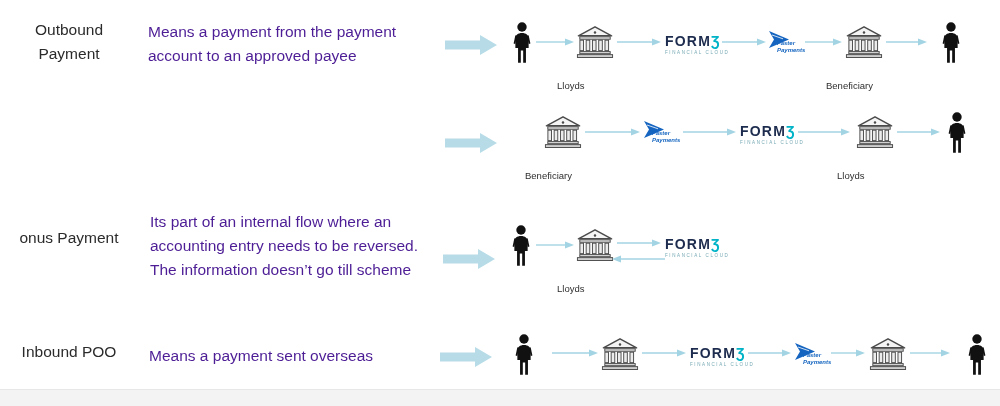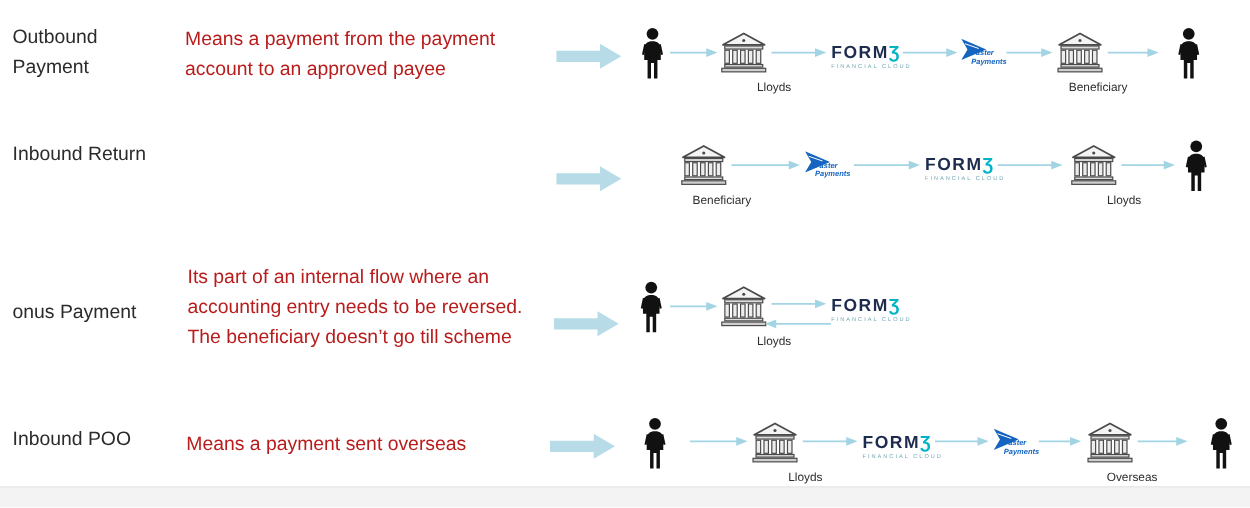--- a/index.html
+++ b/index.html
@@ -1,22 +1,22 @@
 <!DOCTYPE html>
 <html><head>
 <meta charset="utf-8">
 <style>
   html,body{margin:0;padding:0;background:#fff;}
   .canvas{position:relative;width:1000px;height:406px;background:#ffffff;overflow:hidden;
           font-family:"Liberation Sans",sans-serif;color:#2b2b2b;}
   .abs{position:absolute;}
-  .term{width:118px;font-size:15.5px;line-height:24px;color:#2b2b2b;}
-  .def{font-size:15.5px;line-height:24px;color:#b91c1c;}
+  .term{width:118px;font-size:15.5px;line-height:24px;color:#2b2b2b;text-align:center;}
+  .def{font-size:15.5px;line-height:24px;color:#4c1d95;}
   .bank{width:38px;text-align:center;}
-  .bank-label{margin-top:2px;font-size:9.5px;line-height:10.5px;color:#2e2e2e;width:76px;margin-left:-19px;text-align:right;}
+  .bank-label{margin-top:18px;font-size:9.5px;line-height:10.5px;color:#2e2e2e;width:76px;margin-left:-19px;text-align:left;}
   .form3{width:58px;text-align:left;}
   .form3-main{font-weight:800;font-size:14px;line-height:14px;letter-spacing:1.2px;color:#1d2c4e;white-space:nowrap;}
   .form3-digit{color:#00b3c7;}
   .form3-sub{font-size:4.5px;letter-spacing:1.6px;color:#76a9b4;margin-top:1.5px;white-space:nowrap;}
   .fps{width:38px;height:26px;}
   .fps-text{position:absolute;left:8px;top:9px;font-style:italic;font-weight:700;font-size:6px;line-height:6.5px;color:#1565c0;white-space:nowrap;}
   .bottom-bar{left:0;width:1000px;background:#f3f3f3;border-top:1px solid #e7e7e7;}
 </style>
 </head>
 <body>
@@ -93,21 +93,20 @@
       <polygon points="35,1.5 44,5 35,8.5" fill="#a3d4e4"></polygon>
     </svg>
     <svg class="abs" style="left:805px;top:37px" width="37" height="10">
       <line x1="0" y1="5" x2="29" y2="5" stroke="#a3d4e4" stroke-width="1.4"></line>
       <polygon points="28,1.5 37,5 28,8.5" fill="#a3d4e4"></polygon>
     </svg>
     <svg class="abs" style="left:886px;top:37px" width="41" height="10">
       <line x1="0" y1="5" x2="33" y2="5" stroke="#a3d4e4" stroke-width="1.4"></line>
       <polygon points="32,1.5 41,5 32,8.5" fill="#a3d4e4"></polygon>
     </svg>
-    <div class="abs term" style="left:10px;top:112px">Inbound Return</div>
     <svg class="abs" style="left:445px;top:132px" width="52" height="22" viewBox="0 0 52 22">
     <polygon points="0,6.5 35,6.5 35,1 52,11 35,21 35,15.5 0,15.5" fill="#b7dce8"></polygon>
     </svg>
     <div class="abs bank" style="left:544px;top:115px">
     <svg width="38" height="34" viewBox="0 0 40 35">
       <polygon points="20,1.5 37.5,11 2.5,11" fill="#f4f4f4" stroke="#4a4a4a" stroke-width="1.5" stroke-linejoin="round"></polygon>
       <circle cx="20" cy="7.4" r="1.3" fill="#4a4a4a"></circle>
       <rect x="4" y="12" width="32" height="2.6" fill="#dcdcdc" stroke="#4a4a4a" stroke-width="1"></rect>
       <rect x="4.1" y="15.6" width="3.8" height="11" fill="#ececec" stroke="#4a4a4a" stroke-width="1"></rect>
         <rect x="10.7" y="15.6" width="3.8" height="11" fill="#ececec" stroke="#4a4a4a" stroke-width="1"></rect>
@@ -160,22 +159,22 @@
       <polygon points="44,1.5 53,5 44,8.5" fill="#a3d4e4"></polygon>
     </svg>
     <svg class="abs" style="left:798px;top:127px" width="52" height="10">
       <line x1="0" y1="5" x2="44" y2="5" stroke="#a3d4e4" stroke-width="1.4"></line>
       <polygon points="43,1.5 52,5 43,8.5" fill="#a3d4e4"></polygon>
     </svg>
     <svg class="abs" style="left:897px;top:127px" width="43" height="10">
       <line x1="0" y1="5" x2="35" y2="5" stroke="#a3d4e4" stroke-width="1.4"></line>
       <polygon points="34,1.5 43,5 34,8.5" fill="#a3d4e4"></polygon>
     </svg>
-    <div class="abs term" style="left:10px;top:238px">onus Payment</div>
-    <div class="abs def" style="left:150px;top:210px;width:295px">Its part of an internal flow where an accounting entry needs to be reversed. The beneficiary doesn’t go till scheme</div>
+    <div class="abs term" style="left:10px;top:226px">onus Payment</div>
+    <div class="abs def" style="left:150px;top:210px;width:295px">Its part of an internal flow where an accounting entry needs to be reversed. The information doesn’t go till scheme</div>
     <svg class="abs" style="left:443px;top:248px" width="52" height="22" viewBox="0 0 52 22">
     <polygon points="0,6.5 35,6.5 35,1 52,11 35,21 35,15.5 0,15.5" fill="#b7dce8"></polygon>
     </svg>
     <svg class="abs" style="left:510px;top:225px" width="22" height="42" viewBox="0 0 26 50">
     <circle cx="13" cy="6" r="5.6" fill="#111111"></circle>
     <path d="M13 13.2c-4.9 0-7.9 2.5-7.9 6.9V31h3.2v17.6h3.3V33.8h2.8v14.8h3.3V31h3.2V20.1c0-4.4-3-6.9-7.9-6.9z" fill="#111111"></path>
     <polygon points="5.1,15.8 3,25.6 4.9,26.1 7.2,16.7" fill="#111111"></polygon>
     <polygon points="20.9,15.8 23,25.6 21.1,26.1 18.8,16.7" fill="#111111"></polygon>
   </svg>
     <div class="abs bank" style="left:576px;top:228px">

